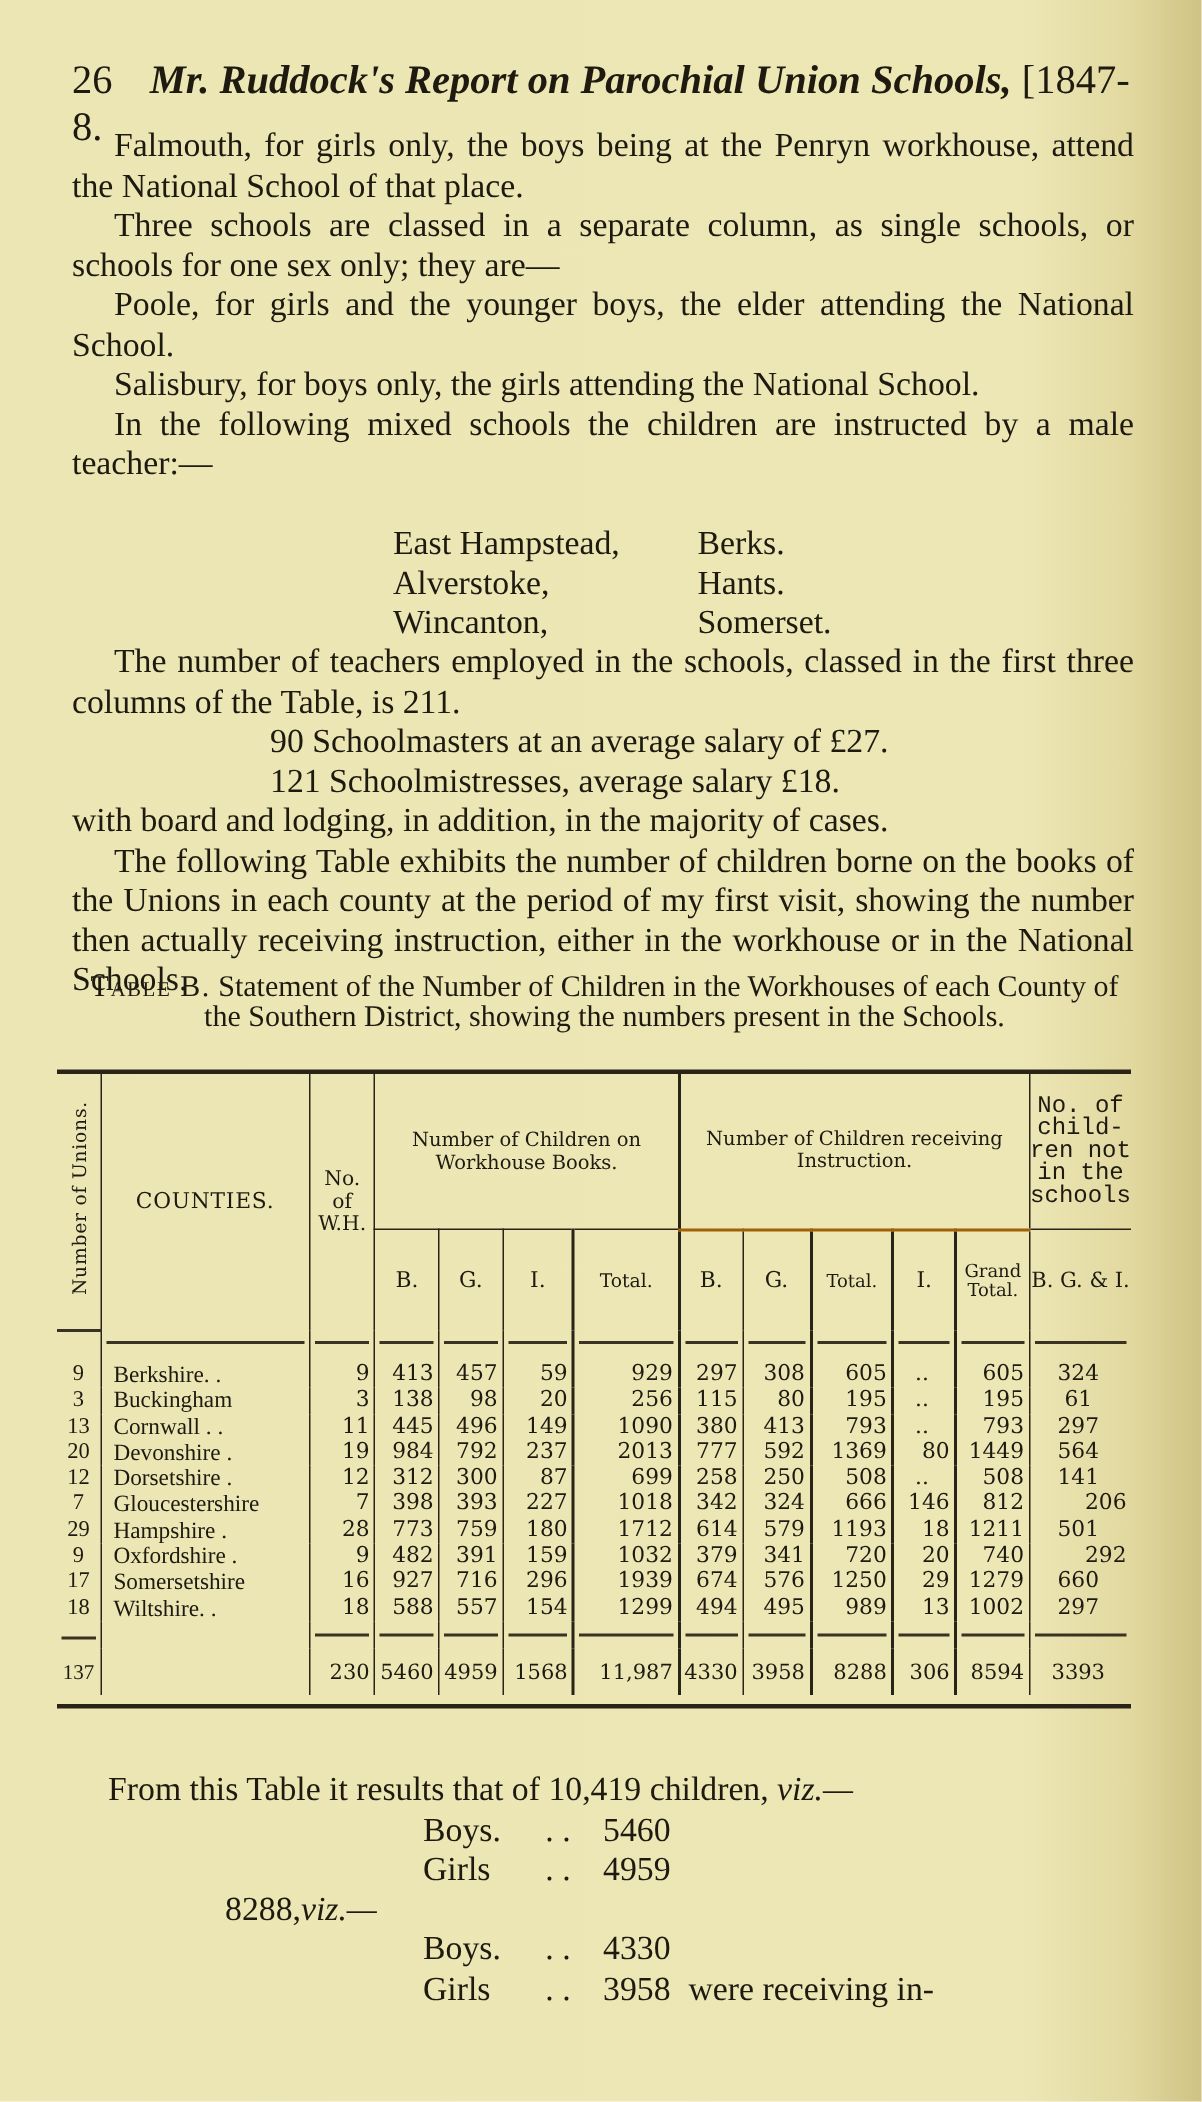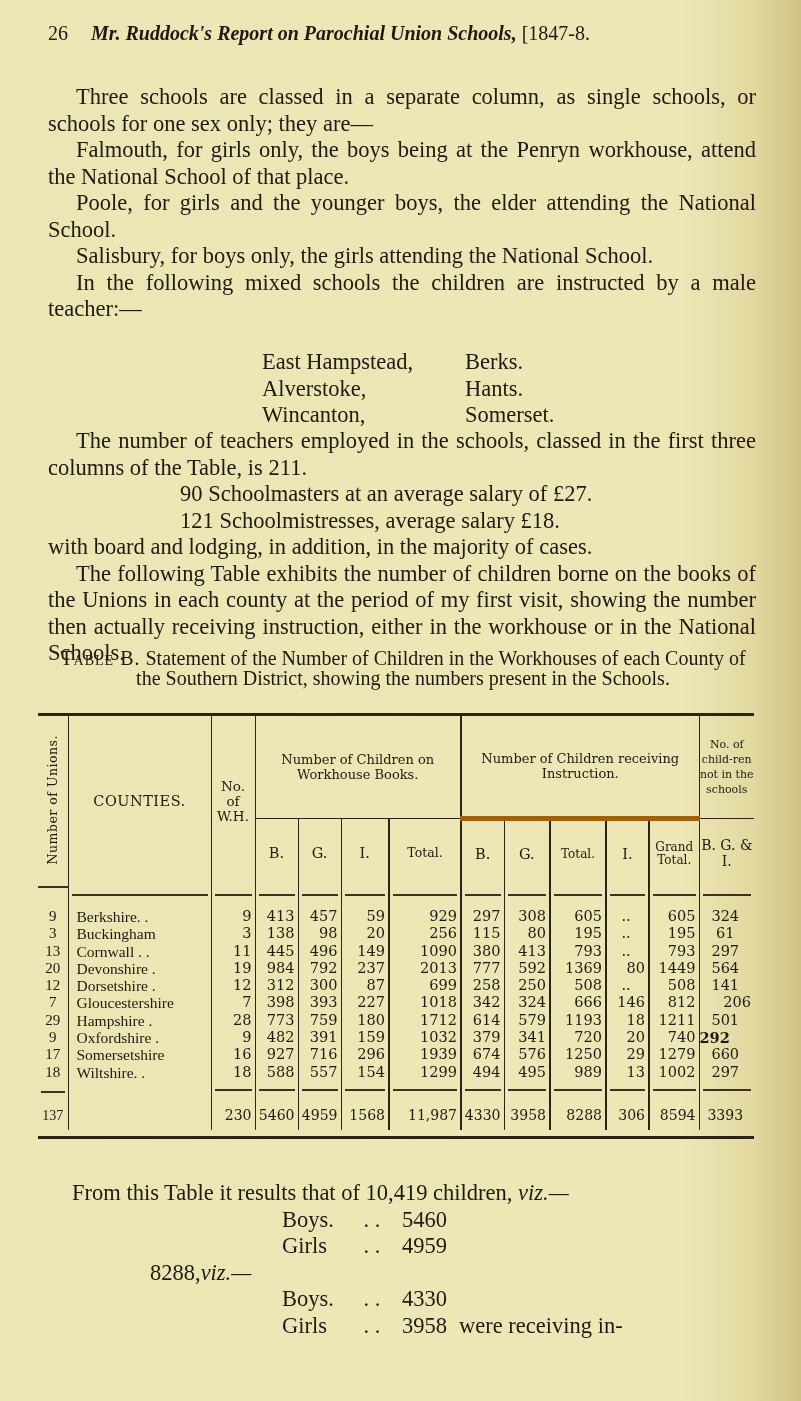--- a/index.html
+++ b/index.html
@@ -5,22 +5,22 @@
   html, body { margin:0; padding:0; }
   body {
     width:801px; height:1401px; overflow:hidden;
     background: linear-gradient(90deg, #ece6b4 0%, #ede7b6 85%, #e2d9a0 94%, #cfc283 100%);
     color:#1e1a10;
     font-family: "Liberation Serif", "DejaVu Serif", serif;
     position:relative;
   }
   .page { position:absolute; left:0; top:0; width:801px; height:1401px; }
   .running-head {
-    position:absolute; left:48px; top:22px; width:710px;
-    font-size:20px; letter-spacing:0;
+    position:absolute; left:48px; top:38px; width:710px;
+    font-size:27px; letter-spacing:0;
   }
   .running-head .num { font-style:normal; margin-right:18px; }
   .running-head .title { font-style:italic; font-weight:bold; }
   .running-head .year { font-style:normal; }
   .text { position:absolute; left:48px; width:708px; font-size:22.5px; line-height:26.5px; }
   .p { margin:0; text-align:justify; }
   .indent { text-indent:28px; }
   .center-list { position:absolute; font-size:22.5px; line-height:26.5px; }
   .cl-row { display:flex; }
   .cl-row .a { width:203px; }
@@ -60,22 +60,22 @@
 
 <div class="page">
 
   <div class="running-head">
     <span class="num">26</span>
     <span class="title">Mr. Ruddock's Report on Parochial Union Schools,</span>
     <span class="year">[1847-8.</span>
   </div>
 
   <div class="text" style="top:84px;">
+    <p class="p indent">Falmouth, for girls only, the boys being at the Penryn workhouse, attend the National School of that place.</p>
     <p class="p indent">Three schools are classed in a separate column, as single schools, or schools for one sex only; they are—</p>
-    <p class="p indent">Falmouth, for girls only, the boys being at the Penryn workhouse, attend the National School of that place.</p>
     <p class="p indent">Poole, for girls and the younger boys, the elder attending the National School.</p>
     <p class="p indent">Salisbury, for boys only, the girls attending the National School.</p>
     <p class="p indent">In the following mixed schools the children are instructed by a male teacher:—</p>
   </div>
 
   <div class="center-list" style="left:262px; top:349px;">
     <div class="cl-row">
       <span class="a">East Hampstead,</span>
       <span>Berks.</span>
     </div>
@@ -121,22 +121,22 @@
         <col style="width:55px">
       </colgroup>
       <tbody>
           <tr class="hdr">
         <th rowspan="2" style="vertical-align:middle; height:170px;">
           <span class="vert">Number of Unions.</span>
         </th>
         <th rowspan="2" class="vline" style="font-size:14.5px; letter-spacing:0.5px;">COUNTIES.</th>
         <th rowspan="2" class="vline" style="font-size:13.5px; padding:0 4px;">No. of W.H.</th>
         <th colspan="4" class="vline" style="height:90px; font-size:13px; padding:0 20px; border-bottom:1px solid #2a2418;">Number of Children on Workhouse Books.</th>
-        <th colspan="5" class="vline-b" style="font-size:13px; padding:0 10px; border-bottom:5px solid #a16207;">Number of Children receiving Instruction.</th>
-        <th class="vline" style="font-size:11px; line-height:15px; border-bottom:1px solid #2a2418;">No. of child-ren not in the schools</th>
+        <th colspan="5" class="vline-b" style="font-size:13px; padding:0 10px; border-bottom:2px solid #a16207;">Number of Children receiving Instruction.</th>
+        <th class="vline" style="font-size:16px; line-height:15px; border-bottom:1px solid #2a2418;font-family:Liberation Mono, monospace;">No. of child-ren not in the schools</th>
       </tr>
       <tr class="sub">
         <th class="vline">B.</th>
         <th class="vline">G.</th>
         <th class="vline">I.</th>
         <th class="vline-b" style="font-size:12.5px;">Total.</th>
         <th class="vline-b">B.</th>
         <th class="vline">G.</th>
         <th class="vline-b" style="font-size:12px;">Total.</th>
         <th class="vline-b">I.</th>
@@ -295,21 +295,21 @@
             <td class="num-cell vline">9</td>
             <td class="num-cell vline">482</td>
             <td class="num-cell vline">391</td>
             <td class="num-cell vline">159</td>
             <td class="num-cell vline-b">1032</td>
             <td class="num-cell vline-b">379</td>
             <td class="num-cell vline">341</td>
             <td class="num-cell vline-b">720</td>
             <td class="num-cell vline-b">20</td>
             <td class="num-cell vline-b">740</td>
-            <td class="num-cell vline" style="text-align: left; font-weight: bold;">292</td>
+            <td class="num-cell vline" style="text-align: right;">292</td>
           </tr>
           <tr>
             <td class="union">17</td>
             <td class="cnty vline">Somersetshire</td>
             <td class="num-cell vline">16</td>
             <td class="num-cell vline">927</td>
             <td class="num-cell vline">716</td>
             <td class="num-cell vline">296</td>
             <td class="num-cell vline-b">1939</td>
             <td class="num-cell vline-b">674</td>

